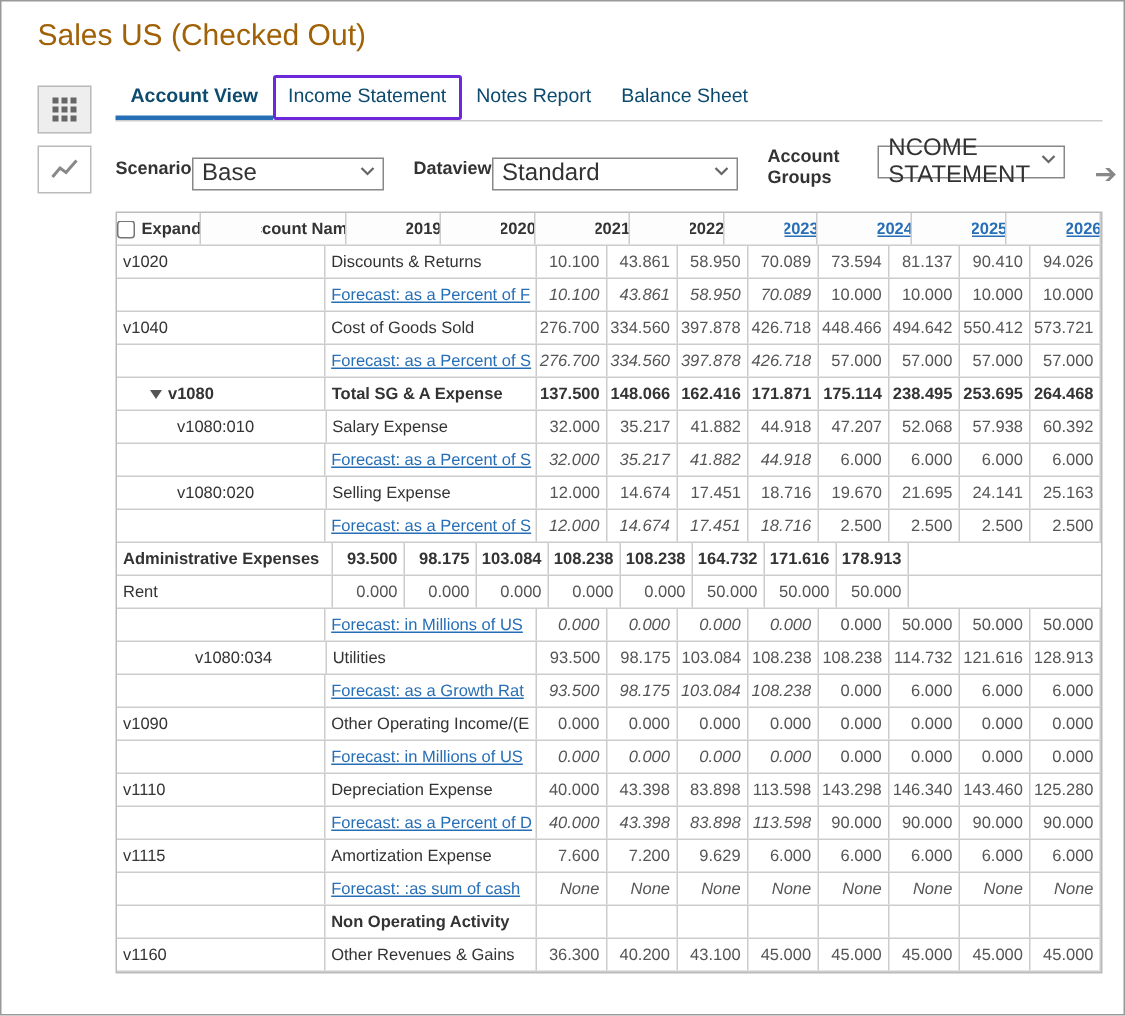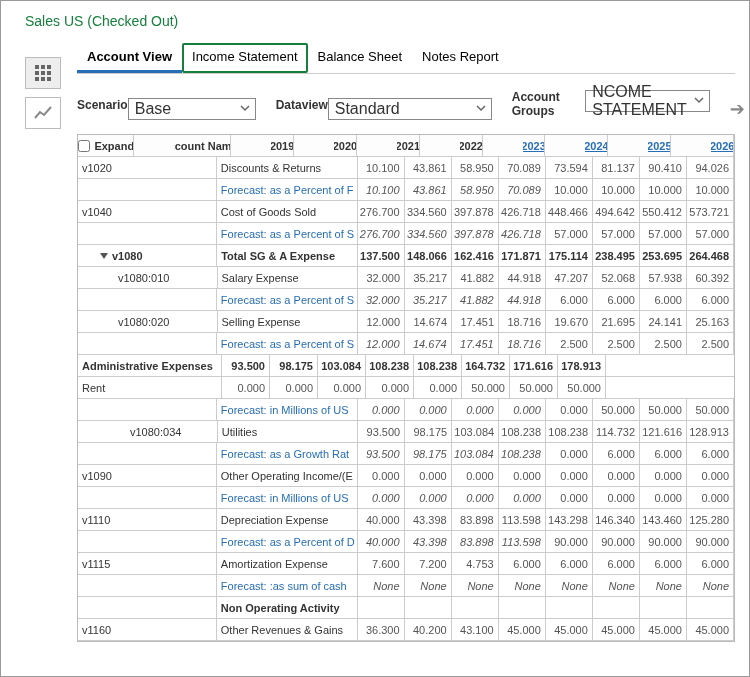--- a/index.html
+++ b/index.html
@@ -1,45 +1,45 @@
 <!DOCTYPE html>
 <html><head>
 <meta charset="utf-8">
 <style>
 * { box-sizing: border-box; margin: 0; padding: 0; }
 body { font-family: Arial, Helvetica, sans-serif; font-size: 12px; color: #333; background: #fff; }
 .page { width: 750px; height: 677px; border: 1px solid #999; position: relative; overflow: hidden; }
-.title { font-size: 14px; font-weight: 400; color: #15803d; padding: 12px 0 14px 24px; }
+.title { font-size: 20px; font-weight: 400; color: #a16207; padding: 12px 0 14px 24px; }
 .left-icons { position: absolute; left: 24px; top: 56px; width: 36px; }
 .icon-btn { width: 36px; height: 32px; border: 1px solid #bbb; display: flex; align-items: center; justify-content: center; margin-bottom: 8px; background: #fff; cursor: pointer; }
 .icon-btn.active { background: #eee; }
 .icon-btn svg { width: 18px; height: 18px; fill: #666; }
 .content { margin-left: 76px; padding-right: 14px; }
 .tabs { display: flex; border-bottom: 1px solid #ccc; margin-bottom: 16px; }
-.tab { padding: 6px 10px 6px 10px; color: #000000; font-size: 13px; cursor: pointer; position: relative; }
+.tab { padding: 6px 10px 6px 10px; color: #0c4a6e; font-size: 13px; cursor: pointer; position: relative; }
 .tab.active { font-weight: bold; border-bottom: 3px solid #266eb6; }
-.tab.highlight { border: 2px solid #15803d; border-radius: 2px; padding: 4px 8px; }
+.tab.highlight { border: 2px solid #6d28d9; border-radius: 2px; padding: 4px 8px; }
 .filter-row { display: flex; gap: 20px; margin-bottom: 14px; align-items: flex-end; }
 .filter-col { display: flex; flex-direction: row; }
 .filter-label { font-size: 12px; font-weight: bold; color: #333; margin-bottom: 2px; }
 .select-box { border: 1px solid #888; height: 22px; display: flex; align-items: center; justify-content: space-between; padding: 0 4px 0 6px; font-size: 16px; background: #fff; cursor: pointer; }
 .select-box .chev { margin-left: 6px; }
 .arrow-btn { width: 24px; height: 22px; display: flex; align-items: center; justify-content: center; cursor: pointer; color: #888; font-size: 18px; }
 .grid { border: 1px solid #bbb; border-top: 1px solid #bbb; overflow: hidden; }
 .row { display: flex; border-bottom: 1px solid #ccc; min-height: 22px; align-items: stretch; }
 .row.hdr { font-weight: bold; background: #fdfdfd; gap: 40px; }
 .cell { border-right: 1px solid #ccc; padding: 3px 4px; display: flex; align-items: center; font-size: 11px; overflow: hidden; white-space: nowrap; }
 .cell.acct { width: 142px; }
 .cell.name { width: 144px; }
 .cell.yr { width: 48px; justify-content: flex-end; text-align: right; color: #555; }
 .row.hdr .cell.yr { justify-content: center; color: #333; }
 .yr.link a { color: #266eb6; text-decoration: underline; }
 .row.hdr .cell.acct { justify-content: center; }
 .row .bold { font-weight: bold; color: #333; }
-.forecast { color: #266eb6; font-size: 11px; text-align: right; }
+.forecast { color: #266eb6; text-decoration: underline; font-size: 11px; text-align: right; }
 .green { color: #4a9a4a; font-style: italic; }
 .italgray { color: #666; font-style: italic; }
 .expand-all { display: flex; align-items: center; gap: 4px; margin-left: 18px; }
 .expand-all input { width: 12px; height: 12px; }
 .tree { display: inline-block; width: 0; height: 0; }
 .tree.open { border-left: 4px solid transparent; border-right: 4px solid transparent; border-top: 6px solid #555; margin-right: 4px; vertical-align: middle; }
 .indent1 { padding-left: 22px !important; }
 .indent2 { padding-left: 40px !important; }
 .indent3 { padding-left: 52px !important; }
 .chev svg { width: 12px; height: 12px; fill: #666; }
@@ -68,22 +68,22 @@
     <svg viewBox="0 0 18 18">
           <polyline points="1,14 6,8 10,11 17,3" stroke="#888" stroke-width="2" fill="none"></polyline>
         </svg>
   </div>
 </div>
 
 <div class="content">
   <div class="tabs">
     <div class="tab active">Account View</div>
     <div class="tab highlight">Income Statement</div>
+    <div class="tab">Notes Report</div>
     <div class="tab">Balance Sheet</div>
-    <div class="tab">Notes Report</div>
   </div>
 
   <div class="filter-row">
     <div class="filter-col">
       <div class="filter-label">Scenario</div>
       <div class="select-box" style="width:128px">
         <span>Base</span>
         <span class="chev"><svg viewBox="0 0 12 12">
                 <polyline points="2,4 6,8 10,4" stroke="#666" stroke-width="1.5" fill="none"></polyline>
               </svg></span>
@@ -424,21 +424,21 @@
           </div>
           <div class="row">
             <div class="cell acct">
               <span>v1115</span>
             </div>
             <div class="cell name">
               <span>Amortization Expense</span>
             </div>
             <div class="cell yr">7.600</div>
             <div class="cell yr">7.200</div>
-            <div class="cell yr">4.753</div>
+            <div class="cell yr">9.629</div>
             <div class="cell yr">6.000</div>
             <div class="cell yr">6.000</div>
             <div class="cell yr">6.000</div>
             <div class="cell yr">6.000</div>
             <div class="cell yr">6.000</div>
           </div>
           <div class="row">
             <div class="cell acct">
               <span></span>
             </div>

